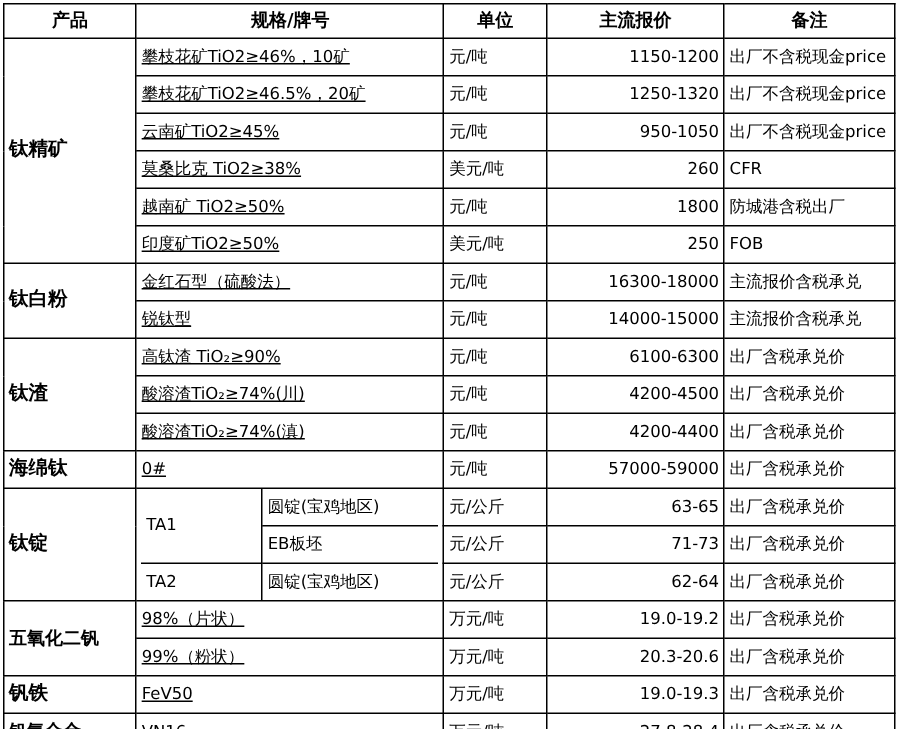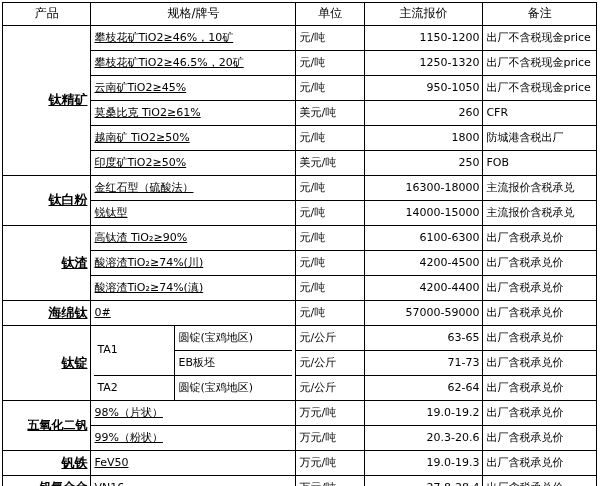--- a/index.html
+++ b/index.html
@@ -26,29 +26,28 @@
   table.price-table td, table.price-table th {
     border: 1px solid #000000;
     padding: 0 3px;
     vertical-align: middle;
     line-height: 1.1;
     overflow: hidden;
     white-space: nowrap;
   }
   .hdr td {
     text-align: center;
-    font-weight: normal;
+    font-weight: bold;
     font-size: 12px;
     height: 22px;
   }
   .cat {
-    text-align: right;
+    text-align: left;
     font-weight: bold;
     font-size: 13px;
-    text-decoration: underline;
   }
   .spec {
     text-align: left;
     font-size: 11px;
     text-decoration: underline;
   }
   .unit {
     text-align: left;
     font-size: 11px;
   }
@@ -126,21 +125,21 @@
       <td class="price">1250-1320</td>
       <td class="note">出厂不含税现金price</td>
     </tr>
     <tr class="row">
       <td class="spec">云南矿TiO2≥45%</td>
       <td class="unit">元/吨</td>
       <td class="price">950-1050</td>
       <td class="note">出厂不含税现金price</td>
     </tr>
     <tr class="row">
-      <td class="spec">莫桑比克  TiO2≥61%</td>
+      <td class="spec">莫桑比克  TiO2≥38%</td>
       <td class="unit">美元/吨</td>
       <td class="price">260</td>
       <td class="note">CFR</td>
     </tr>
     <tr class="row">
       <td class="spec">越南矿 TiO2≥50%</td>
       <td class="unit">元/吨</td>
       <td class="price">1800</td>
       <td class="note">防城港含税出厂</td>
     </tr>

